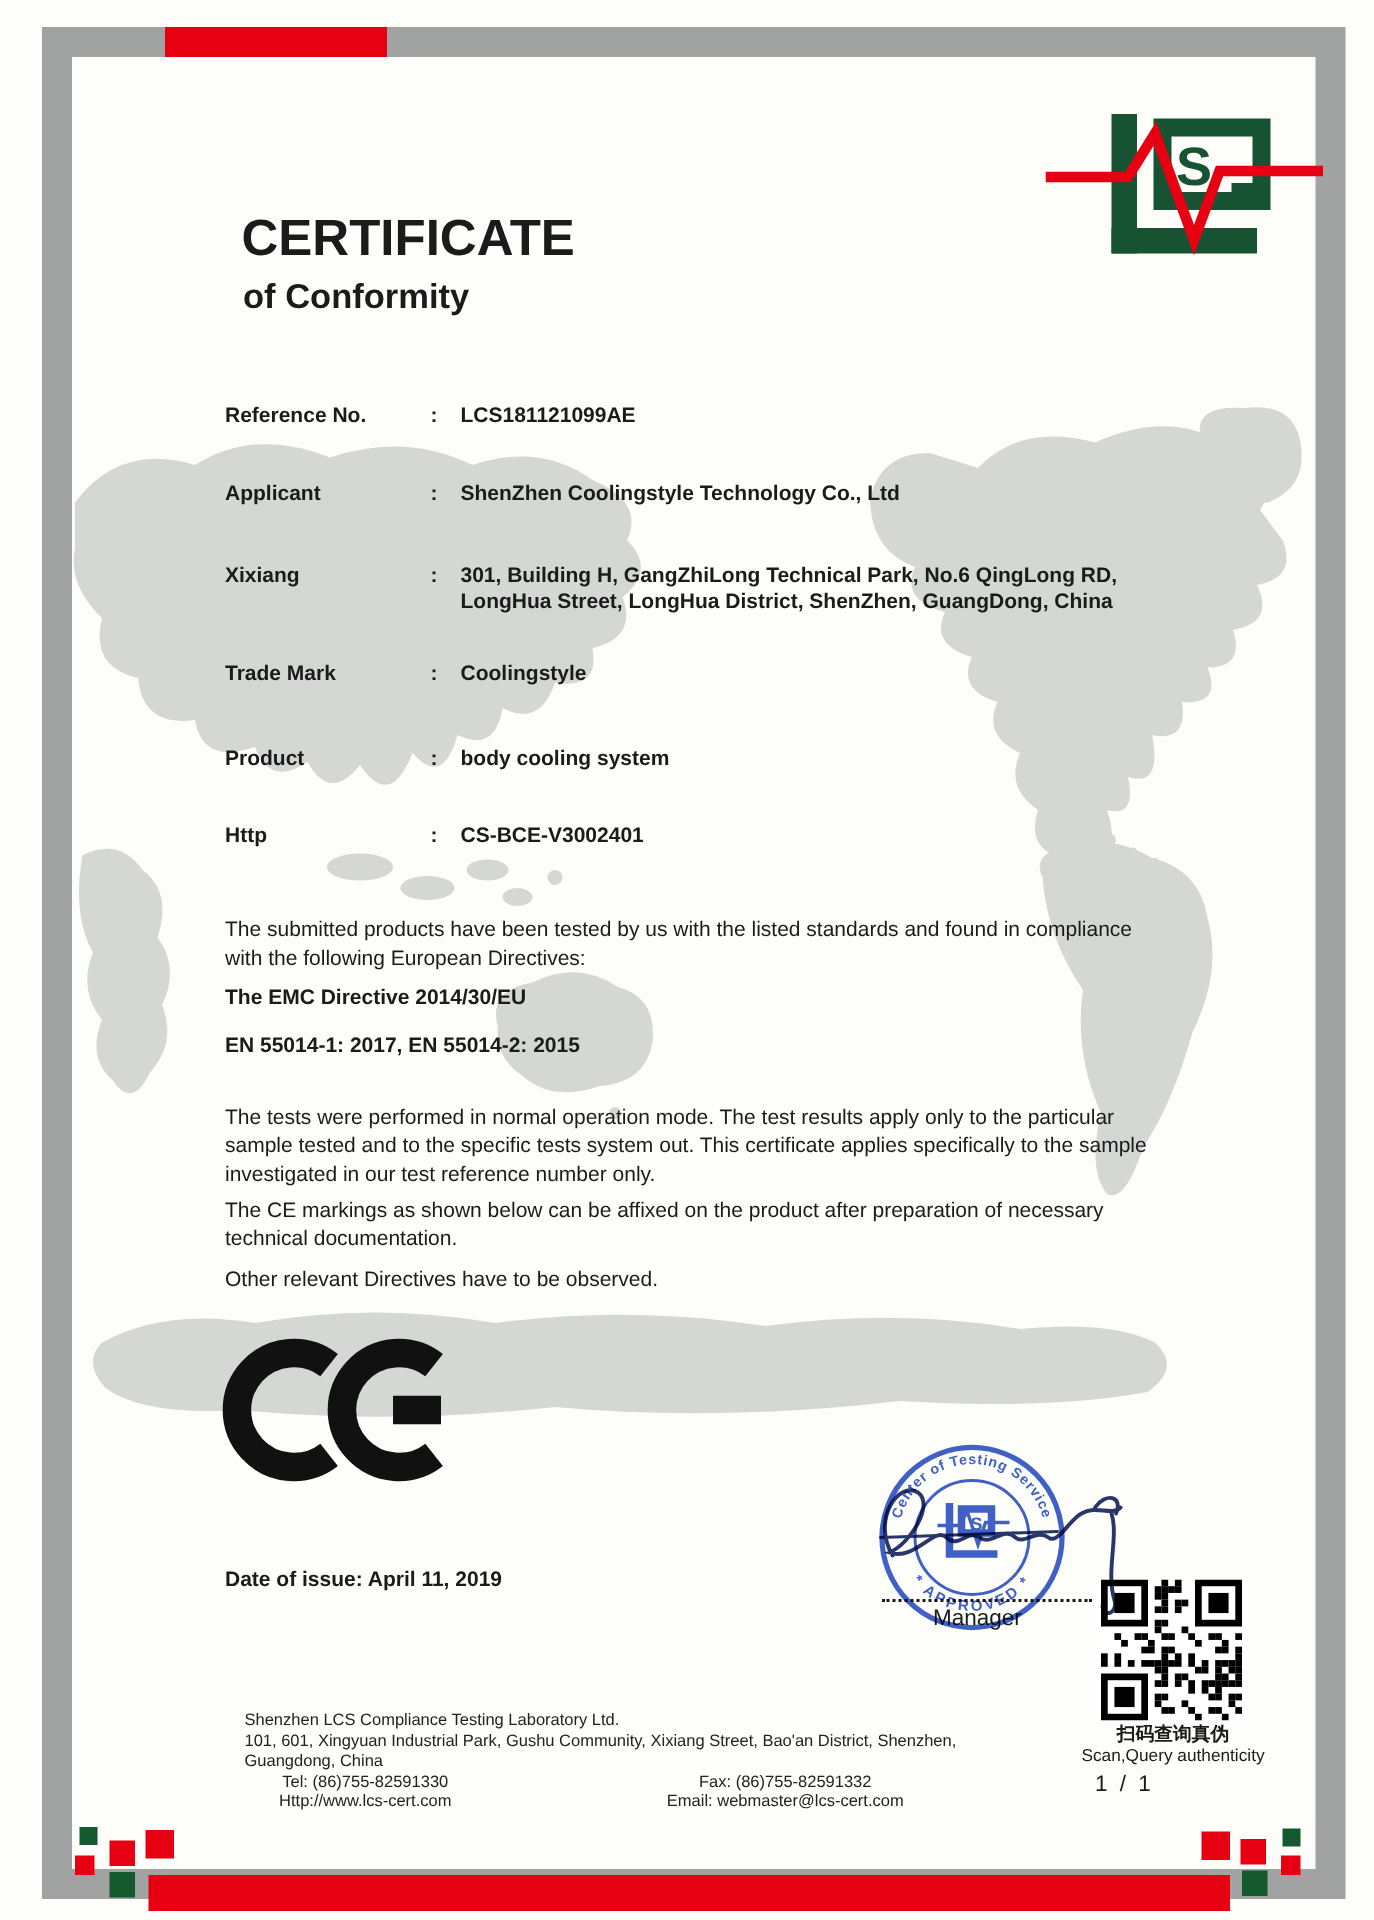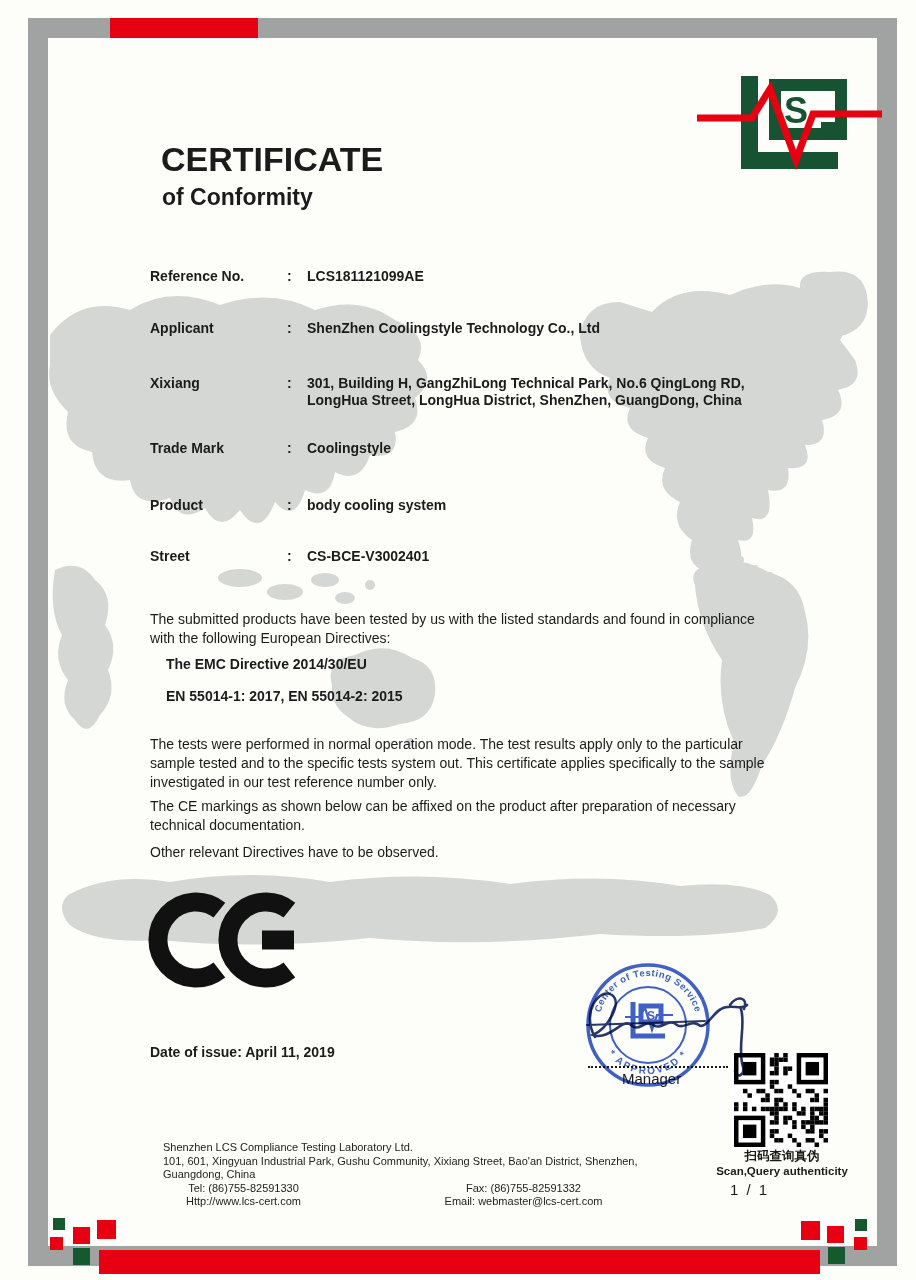--- a/index.html
+++ b/index.html
@@ -27,40 +27,40 @@
   .title{left:161px;top:142px;font-size:34px;font-weight:bold;line-height:34px;letter-spacing:0;z-index:3;}
   .subtitle{left:162px;top:184px;font-size:23px;font-weight:bold;z-index:3;}
 
   
   .field{left:150px;width:672px;display:grid;grid-template-columns:137px 20px 515px;
          font-size:14px;font-weight:bold;line-height:16.5px;z-index:3;}
   .field .val{white-space:pre-line;}
 
   
   .para{left:150px;width:676px;font-size:14px;line-height:19px;white-space:pre-line;z-index:3;}
-  .para.bold{font-weight:bold;margin-left:16px;}
+  .para.bold{font-weight:bold;}
 
   
   .ce{left:148px;top:886px;z-index:3;}
 
   .date-line{left:150px;top:1044px;font-size:14px;font-weight:bold;z-index:3;}
 
   
   .sign-line{left:588px;top:1048px;width:140px;height:18px;border-bottom:2px dotted #1a1a1a;z-index:3;}
   .manager{left:622px;top:1070px;font-size:15px;z-index:3;}
   .stamp{left:585px;top:962px;z-index:5;opacity:.9;mix-blend-mode:multiply;}
   .stamp text{fill:#2b50c5;font-weight:bold;}
   .signature{left:565px;top:975px;z-index:6;mix-blend-mode:multiply;}
 
   
   .qr{left:731px;top:1052px;width:100px;height:96px;background:#fff;z-index:4;
       display:flex;align-items:center;justify-content:center;}
   .qr-captions{left:700px;top:1149px;width:164px;text-align:center;z-index:3;line-height:15px;}
   .qr-zh{font-size:12.5px;font-weight:bold;}
-  .qr-en{font-size:11.5px;font-weight:bold;}
+  .qr-en{font-size:11.5px;font-weight:normal;}
   .page-num{left:730px;top:1181px;font-size:15px;font-weight:normal;letter-spacing:2px;z-index:3;}
 
   
   .footer{left:163px;top:1141px;width:560px;font-size:11px;line-height:13.5px;color:#222;z-index:3;}
   .footer .pre{white-space:pre-line;}
   .footer .cols{display:grid;grid-template-columns:161px auto;text-align:center;}
 </style>
 </head>
 <body>
 
@@ -155,21 +155,21 @@
     <span>Trade Mark</span>
     <span>:</span>
     <span class="val">Coolingstyle</span>
   </div>
   <div class="abs field" style="top:497px">
     <span>Product</span>
     <span>:</span>
     <span class="val">body cooling system</span>
   </div>
   <div class="abs field" style="top:548px">
-    <span>Street</span>
+    <span>Http</span>
     <span>:</span>
     <span class="val">CS-BCE-V3002401</span>
   </div>
 
   <div class="abs para" style="top:610px">The submitted products have been tested by us with the listed standards and found in compliance
 with the following European Directives:</div>
   <div class="abs para bold" style="top:655px">The EMC Directive 2014/30/EU</div>
   <div class="abs para bold" style="top:687px">EN 55014-1: 2017, EN 55014-2: 2015</div>
   <div class="abs para" style="top:735px">The tests were performed in normal operation mode. The test results apply only to the particular
 sample tested and to the specific tests system out. This certificate applies specifically to the sample

